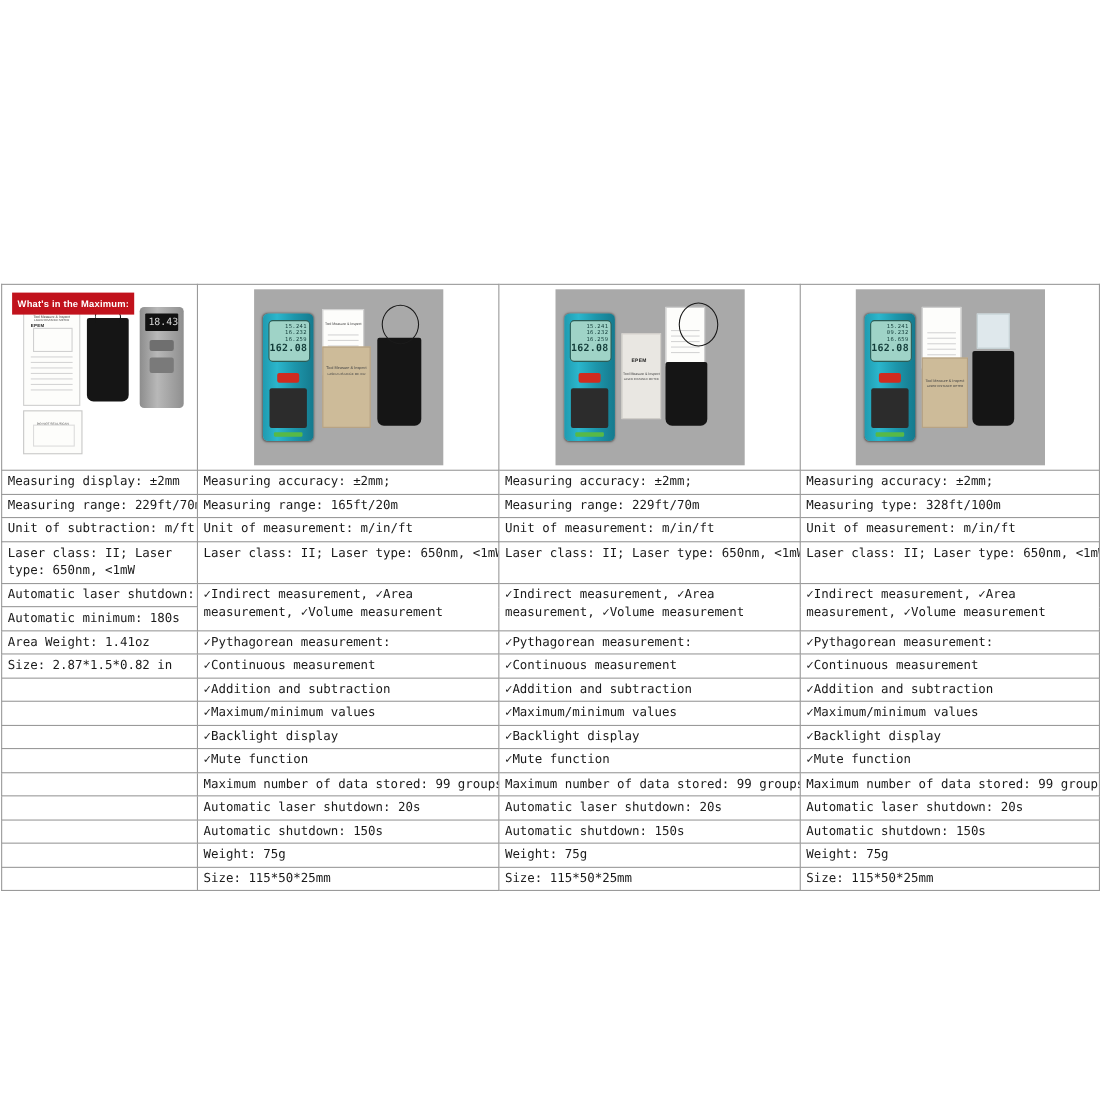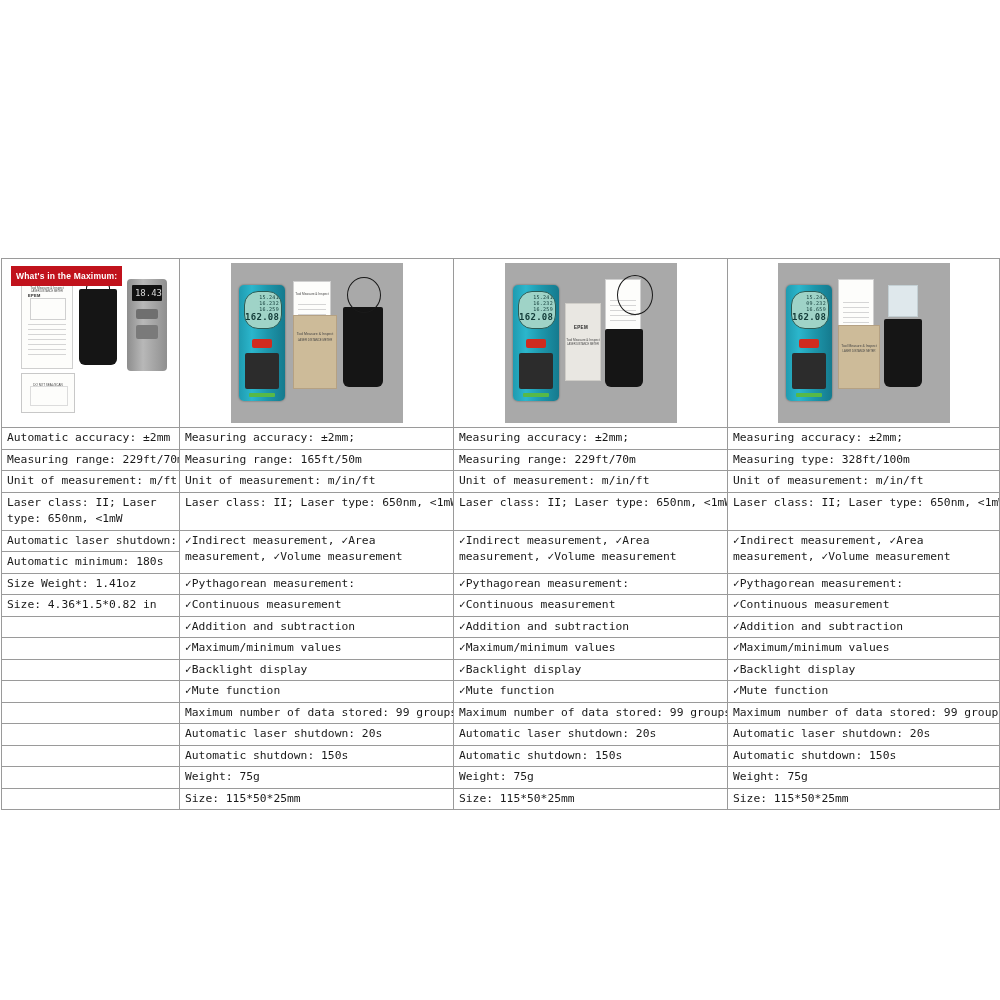--- a/index.html
+++ b/index.html
@@ -70,21 +70,21 @@
   .device {
     position: absolute;
     border-radius: 5px;
     background: linear-gradient(90deg,#1f9bb0 0%,#2bb6cc 28%,#1d96ab 62%,#157a8e 100%);
     box-shadow: 0 0 2px rgba(0,0,0,.5);
   }
   .screen {
     position: absolute;
     background: #9fd3c7;
     border: 1px solid #2b5c56;
-    border-radius: 14px;
+    border-radius: 4px;
     overflow: hidden;
   }
   .screen .ln {
     color: #123b38;
     font-size: 5px;
     line-height: 6px;
     text-align: right;
     padding-right: 2px;
     font-family: "DejaVu Sans Mono", monospace;
     letter-spacing: .3px;
@@ -335,33 +335,33 @@
                 <div class="mini-label" style="top:18px;font-size:2.7px;">LASER DISTANCE METER</div>
               </div>
               <div class="paper" style="left:110px;top:22px;width:28px;height:30px;background:#dfe8ec;border-color:#c4d0d4;"></div>
               <div class="pouch" style="left:106px;top:56px;width:38px;height:68px;"></div>
             </div>
           </div>
         </td>
       </tr>
 
       <tr>
-        <td>Automatic accuracy: ±2mm</td>
+        <td>Measuring display: ±2mm</td>
         <td>Measuring accuracy: ±2mm;</td>
         <td>Measuring accuracy: ±2mm;</td>
         <td>Measuring accuracy: ±2mm;</td>
       </tr>
       <tr>
         <td>Measuring range: 229ft/70m</td>
-        <td>Measuring range: 165ft/50m</td>
+        <td>Measuring range: 165ft/20m</td>
         <td>Measuring range: 229ft/70m</td>
         <td>Measuring type: 328ft/100m</td>
       </tr>
       <tr>
-        <td>Unit of measurement: m/ft</td>
+        <td>Unit of subtraction: m/ft</td>
         <td>Unit of measurement: m/in/ft</td>
         <td>Unit of measurement: m/in/ft</td>
         <td>Unit of measurement: m/in/ft</td>
       </tr>
       <tr>
         <td rowspan="2" style="white-space:normal;">Laser class: II; Laser type: 650nm, &lt;1mW</td>
         <td rowspan="2">Laser class: II; Laser type: 650nm, &lt;1mW</td>
         <td rowspan="2">Laser class: II; Laser type: 650nm, &lt;1mW</td>
         <td rowspan="2">Laser class: II; Laser type: 650nm, &lt;1mW</td>
       </tr>
@@ -369,27 +369,27 @@
       <tr>
         <td>Automatic laser shutdown: 30s</td>
         <td rowspan="2" style="white-space:normal;">✓Indirect measurement, ✓Area measurement, ✓Volume measurement</td>
         <td rowspan="2" style="white-space:normal;">✓Indirect measurement, ✓Area measurement, ✓Volume measurement</td>
         <td rowspan="2" style="white-space:normal;">✓Indirect measurement, ✓Area measurement, ✓Volume measurement</td>
       </tr>
       <tr>
         <td>Automatic minimum: 180s</td>
       </tr>
       <tr>
-        <td>Size Weight: 1.41oz</td>
+        <td>Area Weight: 1.41oz</td>
         <td>✓Pythagorean measurement:</td>
         <td>✓Pythagorean measurement:</td>
         <td>✓Pythagorean measurement:</td>
       </tr>
       <tr>
-        <td>Size: 4.36*1.5*0.82 in</td>
+        <td>Size: 2.87*1.5*0.82 in</td>
         <td>✓Continuous measurement</td>
         <td>✓Continuous measurement</td>
         <td>✓Continuous measurement</td>
       </tr>
       <tr>
         <td class="blank"></td>
         <td>✓Addition and subtraction</td>
         <td>✓Addition and subtraction</td>
         <td>✓Addition and subtraction</td>
       </tr>

